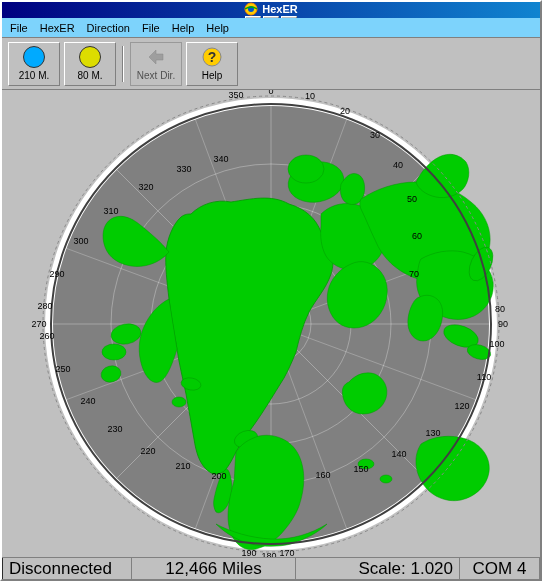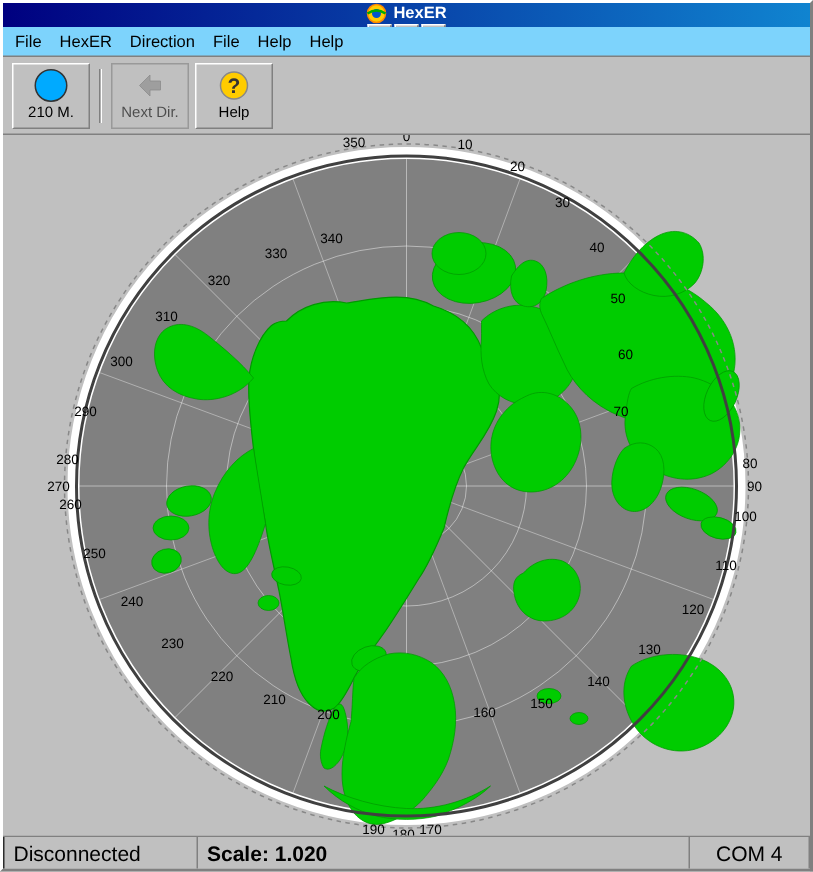--- a/index.html
+++ b/index.html
@@ -163,37 +163,36 @@
       border-top: 1px solid #808080;
       flex-shrink: 0;
     }
 
     .status-section {
       height: 100%;
       display: flex;
       align-items: center;
       padding: 0 6px;
       border-right: 1px solid #808080;
-      font-size: 14px;
+      font-size: 17px;
     }
 
     .status-section:first-child {
       border-left: 1px inset #808080;
       width: 130px;
     }
 
     .status-section.miles {
       flex: 1;
       justify-content: center;
     }
 
     .status-section.scale {
       flex: 1;
-      justify-content: flex-start;
-      font-weight: bold;
+      justify-content: flex-end;
     }
 
     .status-section.com {
       width: 80px;
       justify-content: center;
     }
 
     
     .globe-container {
       position: relative;
@@ -241,20 +240,24 @@
     <div class="menu-item">Help</div>
   </div>
 
   <div class="toolbar">
 
     <div class="toolbar-btn">
       <div class="color-circle" style="background:#00aaff;"></div>
       <span>210 M.</span>
     </div>
 
+    <div class="toolbar-btn">
+      <div class="color-circle" style="background:#dddd00;"></div>
+      <span>80 M.</span>
+    </div>
 
 
     <div class="separator"></div>
 
     <div class="toolbar-btn-disabled">
       <svg width="22" height="22" viewBox="0 0 22 22">
         <polygon points="4,11 11,4 11,8 18,8 18,14 11,14 11,18" fill="#888888" stroke="#666" stroke-width="0.5"></polygon>
       </svg>
       <span>Next Dir.</span>
     </div>
@@ -452,20 +455,23 @@
 
         <text x="205" y="14" text-anchor="middle" font-size="9" fill="#000000" font-family="Arial">350</text>
       </svg>
     </div>
   </div>
 
   <div class="status-bar">
     <div class="status-section">
       <span>Disconnected</span>
     </div>
+    <div class="status-section miles">
+      <span>12,466 Miles</span>
+    </div>
     <div class="status-section scale">
       <span>Scale: 1.020</span>
     </div>
     <div class="status-section com">
       <span>COM 4</span>
     </div>
   </div>
 </div>
 
 </body></html>

